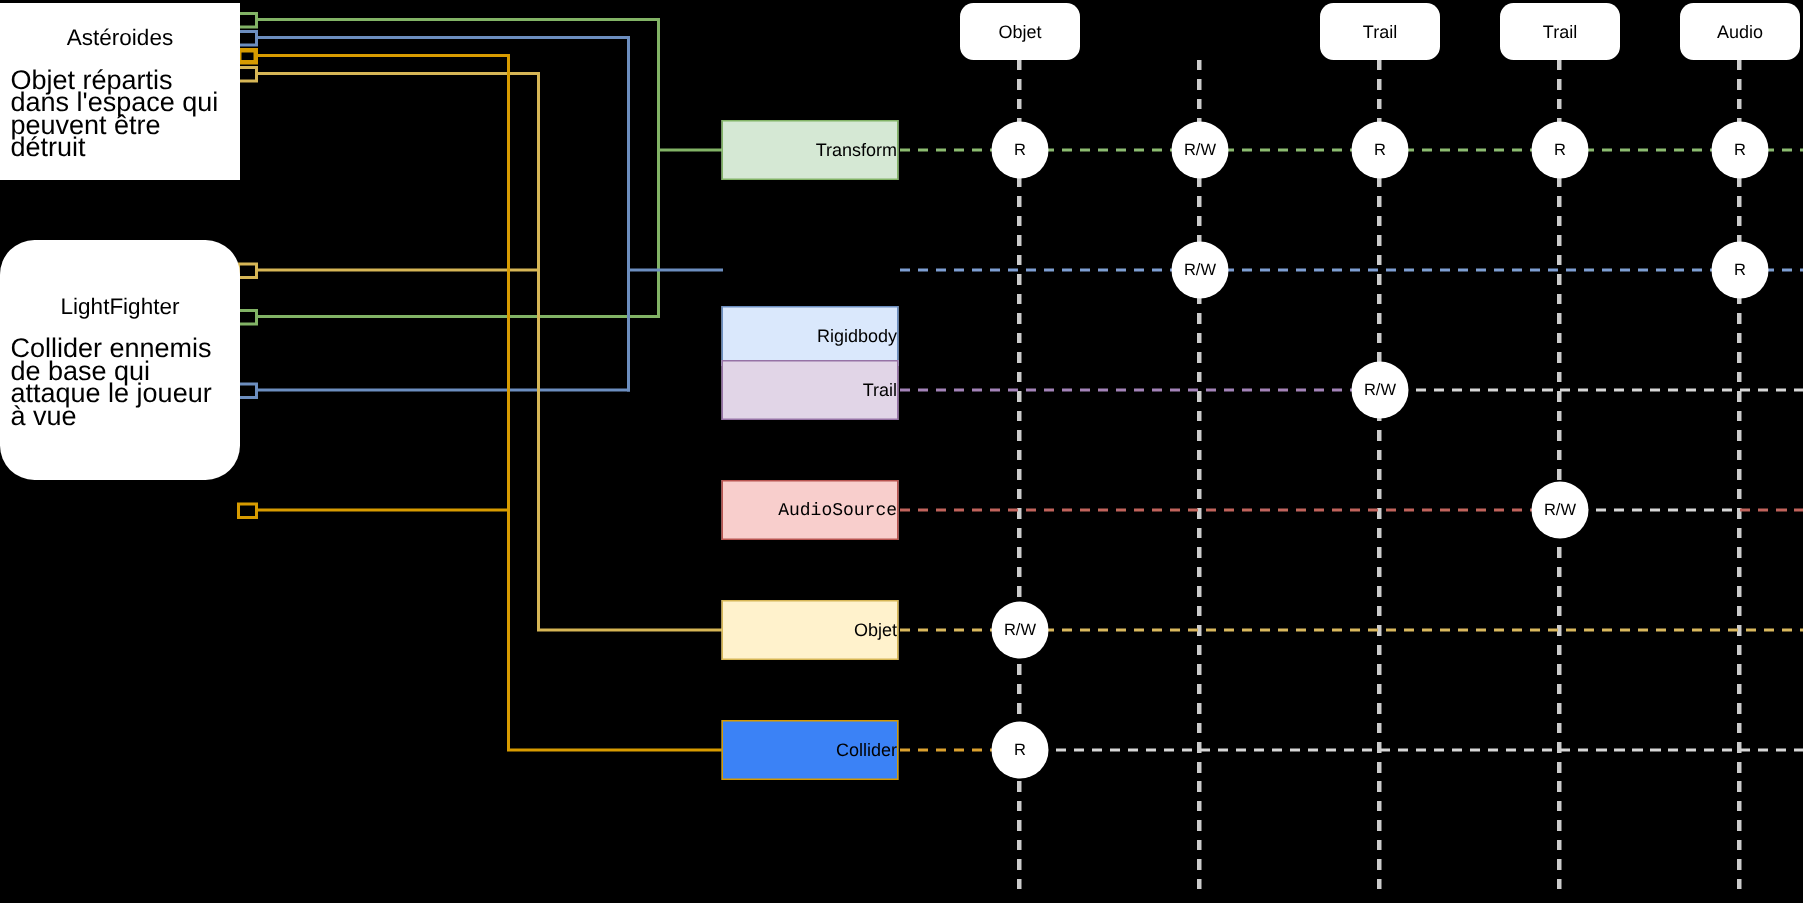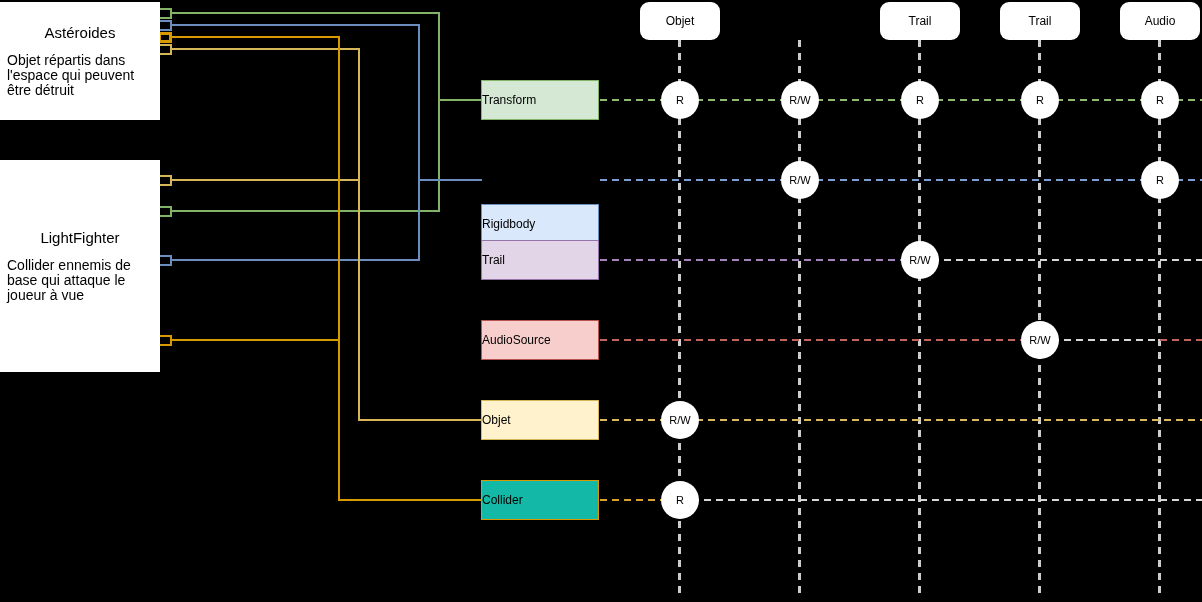--- a/index.html
+++ b/index.html
@@ -7,33 +7,33 @@
     position:relative;width:1202px;height:602px;background:#000;overflow:hidden;
     font-family:"Liberation Sans",sans-serif;color:#000;
   }
   .abs{position:absolute;}
   
   .entity{
     background:#ffffff;display:flex;flex-direction:column;justify-content:center;
     align-items:center;z-index:3;
   }
   .entity .e-title{font-size:15px;text-align:center;margin-bottom:12px;}
-  .entity .e-desc{font-size:14px;line-height:15px;text-align:left;width:100%;
+  .entity .e-desc{font-size:18px;line-height:15px;text-align:left;width:100%;
     padding:0 7px;box-sizing:border-box;}
   
   .component{
     width:118px;height:40px;left:481px;box-sizing:border-box;border:1px solid;
-    display:flex;align-items:center;justify-content:flex-start;font-size:12px;z-index:3;
+    display:flex;align-items:center;justify-content:flex-end;font-size:12px;z-index:3;
   }
   .c-transform{background:#d5e8d4;border-color:#82b366;}
   .c-rigidbody{background:#dae8fc;border-color:#6c8ebf;}
   .c-trail{background:#e1d5e7;border-color:#9673a6;}
   .c-audiosource{background:#f8cecc;border-color:#b85450;}
   .c-model{background:#fff2cc;border-color:#d6b656;}
-  .c-collider{background:#14b8a6;border-color:#d79b00;}
+  .c-collider{background:#3b82f6;border-color:#d79b00;}
   
   .system{
     width:80px;height:38px;top:2px;background:#ffffff;border-radius:9px;
     display:flex;align-items:center;justify-content:center;font-size:12px;z-index:3;
   }
   
   .circle{
     width:38px;height:38px;border-radius:50%;background:#ffffff;z-index:4;
     display:flex;align-items:center;justify-content:center;font-size:11px;
   }
@@ -113,35 +113,35 @@
   <div class="abs stub st-yellow" style="top:44px;"></div>
   <div class="abs stub st-yellow" style="top:175px;"></div>
   <div class="abs stub st-green" style="top:206px;"></div>
   <div class="abs stub st-blue" style="top:255px;"></div>
   <div class="abs stub st-orange2" style="top:335px;"></div>
 
   <div class="abs entity" style="left:0;top:2px;width:160px;height:118px;">
     <div class="e-title">Astéroides</div>
     <div class="e-desc">Objet répartis dans l'espace qui peuvent être détruit</div>
   </div>
-  <div class="abs entity" style="left:0;top:160px;width:160px;height:212px;">
+  <div class="abs entity" style="left:0;top:160px;width:160px;height:160px;border-radius:23px;">
     <div class="e-title">LightFighter</div>
     <div class="e-desc">Collider ennemis de base qui attaque le joueur à vue</div>
   </div>
 
   <div class="abs component c-transform" style="top:80px;">
       <span>Transform</span>
     </div>
   <div class="abs component c-rigidbody" style="top:160px;margin-top:44px;">
       <span>Rigidbody</span>
     </div>
   <div class="abs component c-trail" style="top:240px;">
       <span>Trail</span>
     </div>
-  <div class="abs component c-audiosource" style="top:320px;">
+  <div class="abs component c-audiosource" style="top:320px;font-family:Liberation Mono, monospace;">
       <span>AudioSource</span>
     </div>
   <div class="abs component c-model" style="top:400px;">
       <span>Objet</span>
     </div>
   <div class="abs component c-collider" style="top:480px;">
       <span>Collider</span>
     </div>
 
   <div class="abs system" style="left:640px;">

